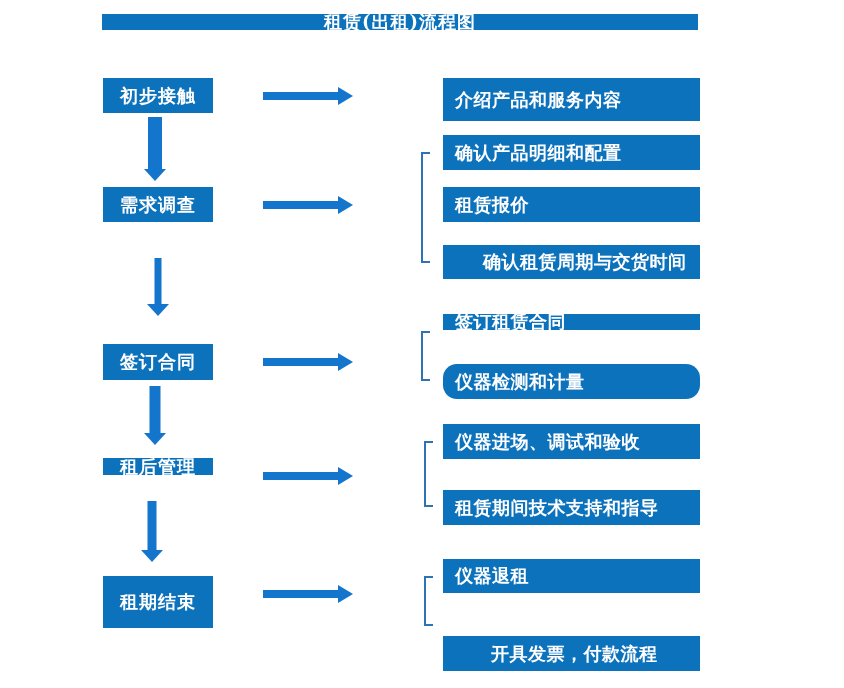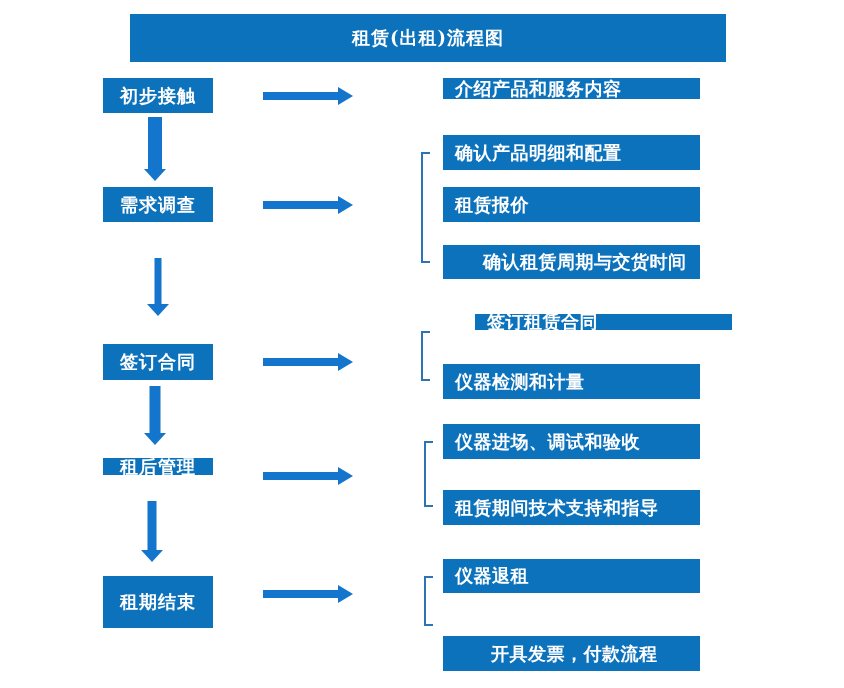--- a/index.html
+++ b/index.html
@@ -11,28 +11,27 @@
   .canvas {
     position: relative;
     width: 844px;
     height: 688px;
     background: #ffffff;
     font-family: "DejaVu Serif", "Liberation Serif", serif;
     overflow: hidden;
   }
   .title-bar {
     position: absolute;
-    left: 102px; top: 14px; width: 596px; height: 48px;
+    left: 102px; top: 14px; width: 596px; height: 16px;
     background: var(--box);
     color: #ffffff;
     font-size: 18px;
     font-weight: bold;
     display: flex; align-items: center; justify-content: center;
     letter-spacing: 1px;
-    margin-left: 28px;
   }
   .stage-box {
     position: absolute;
     left: 103px; width: 110px;
     background: var(--box);
     color: #ffffff;
     font-size: 18px;
     font-weight: bold;
     display: flex; align-items: center; justify-content: center;
     letter-spacing: 1px;
@@ -98,26 +97,26 @@
 <div class="canvas">
 
   <div class="title-bar">租赁(出租)流程图</div>
 
   <div class="stage-box" style="top:187px;height:35px;">需求调查</div>
   <div class="stage-box" style="top:78px;height:35px;">初步接触</div>
   <div class="stage-box" style="top:344px;height:36px;">签订合同</div>
   <div class="stage-box" style="top:458px;height:17px;">租后管理</div>
   <div class="stage-box" style="top:576px;height:52px;">租期结束</div>
 
-  <div class="output-box" style="top:78px;height:21px;">介绍产品和服务内容</div>
+  <div class="output-box" style="top:78px;height:43px;">介绍产品和服务内容</div>
   <div class="output-box" style="top:135px;height:35px;">确认产品明细和配置</div>
   <div class="output-box" style="top:187px;height:35px;">租赁报价</div>
   <div class="output-box" style="top:245px;height:34px;padding-left:40px;">确认租赁周期与交货时间</div>
-  <div class="output-box" style="top:314px;height:16px;margin-left:32px;">签订租赁合同</div>
-  <div class="output-box" style="top:364px;height:35px;">仪器检测和计量</div>
+  <div class="output-box" style="top:314px;height:16px;">签订租赁合同</div>
+  <div class="output-box" style="top:364px;height:35px;border-radius:14px;">仪器检测和计量</div>
   <div class="output-box" style="top:424px;height:35px;">仪器进场、调试和验收</div>
   <div class="output-box" style="top:490px;height:35px;">租赁期间技术支持和指导</div>
   <div class="output-box" style="top:559px;height:34px;">仪器退租</div>
   <div class="output-box" style="top:636px;height:35px;padding-left:48px;">开具发票，付款流程</div>
 
   <div class="h-arrow" style="top:87px;">
       <div class="shaft"></div>
       <div class="head"></div>
     </div>
   <div class="h-arrow" style="top:196px;">

